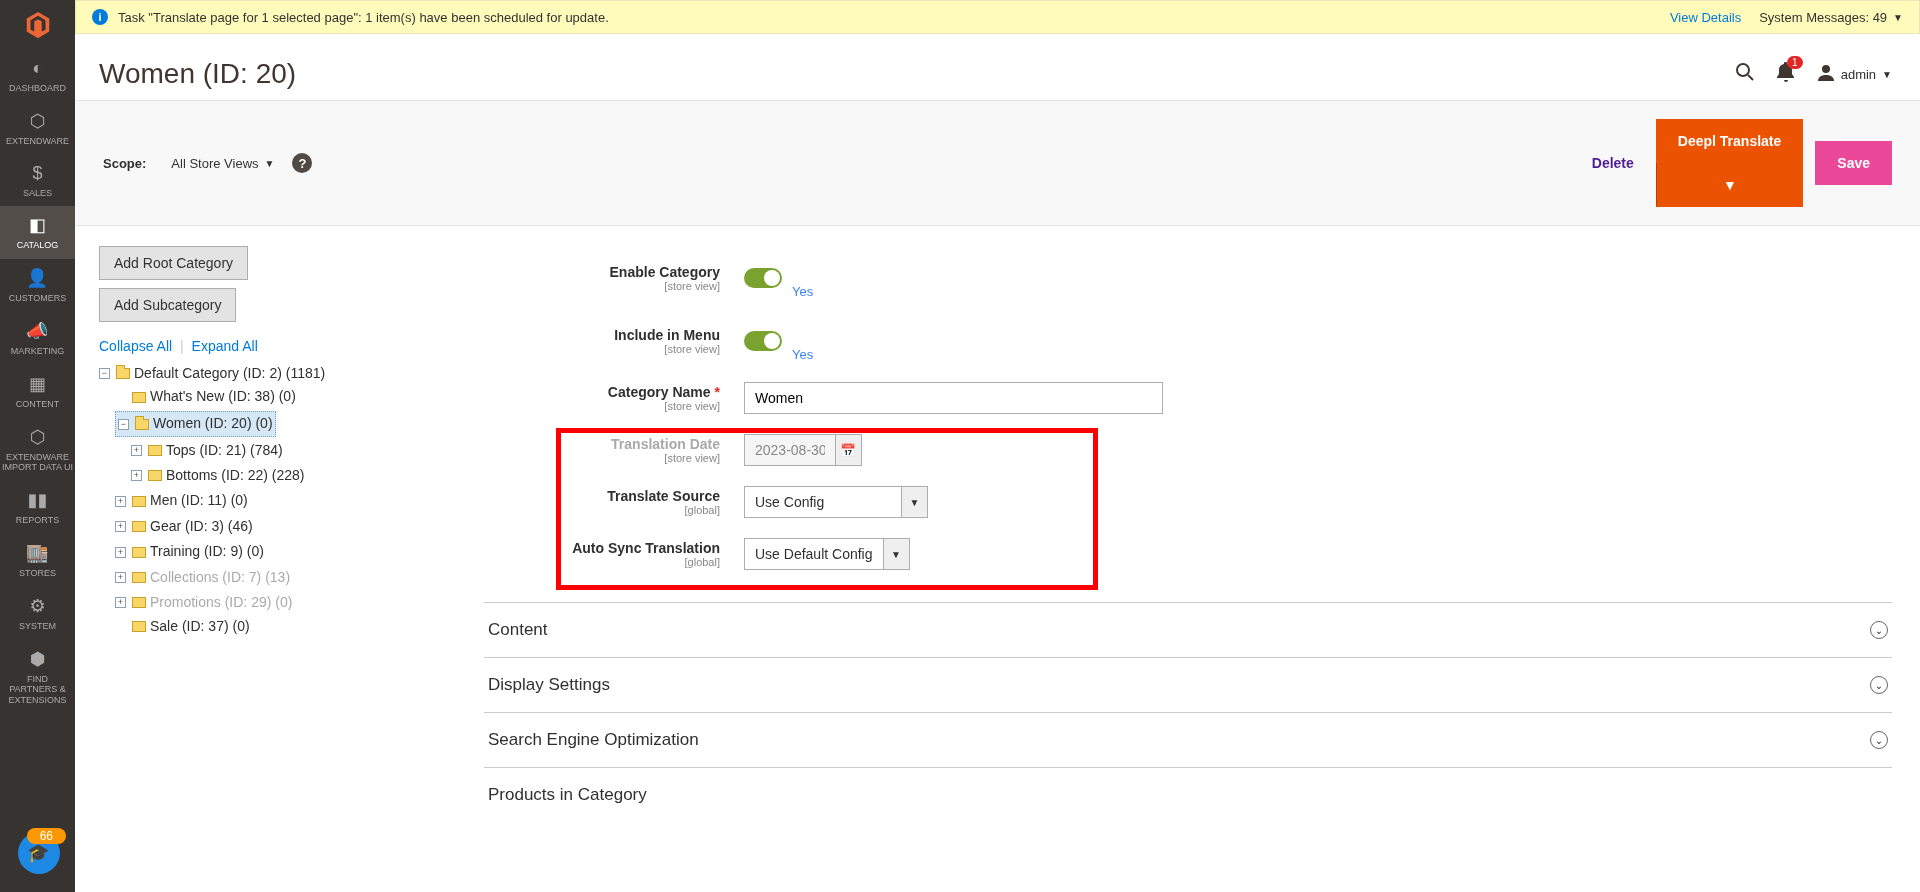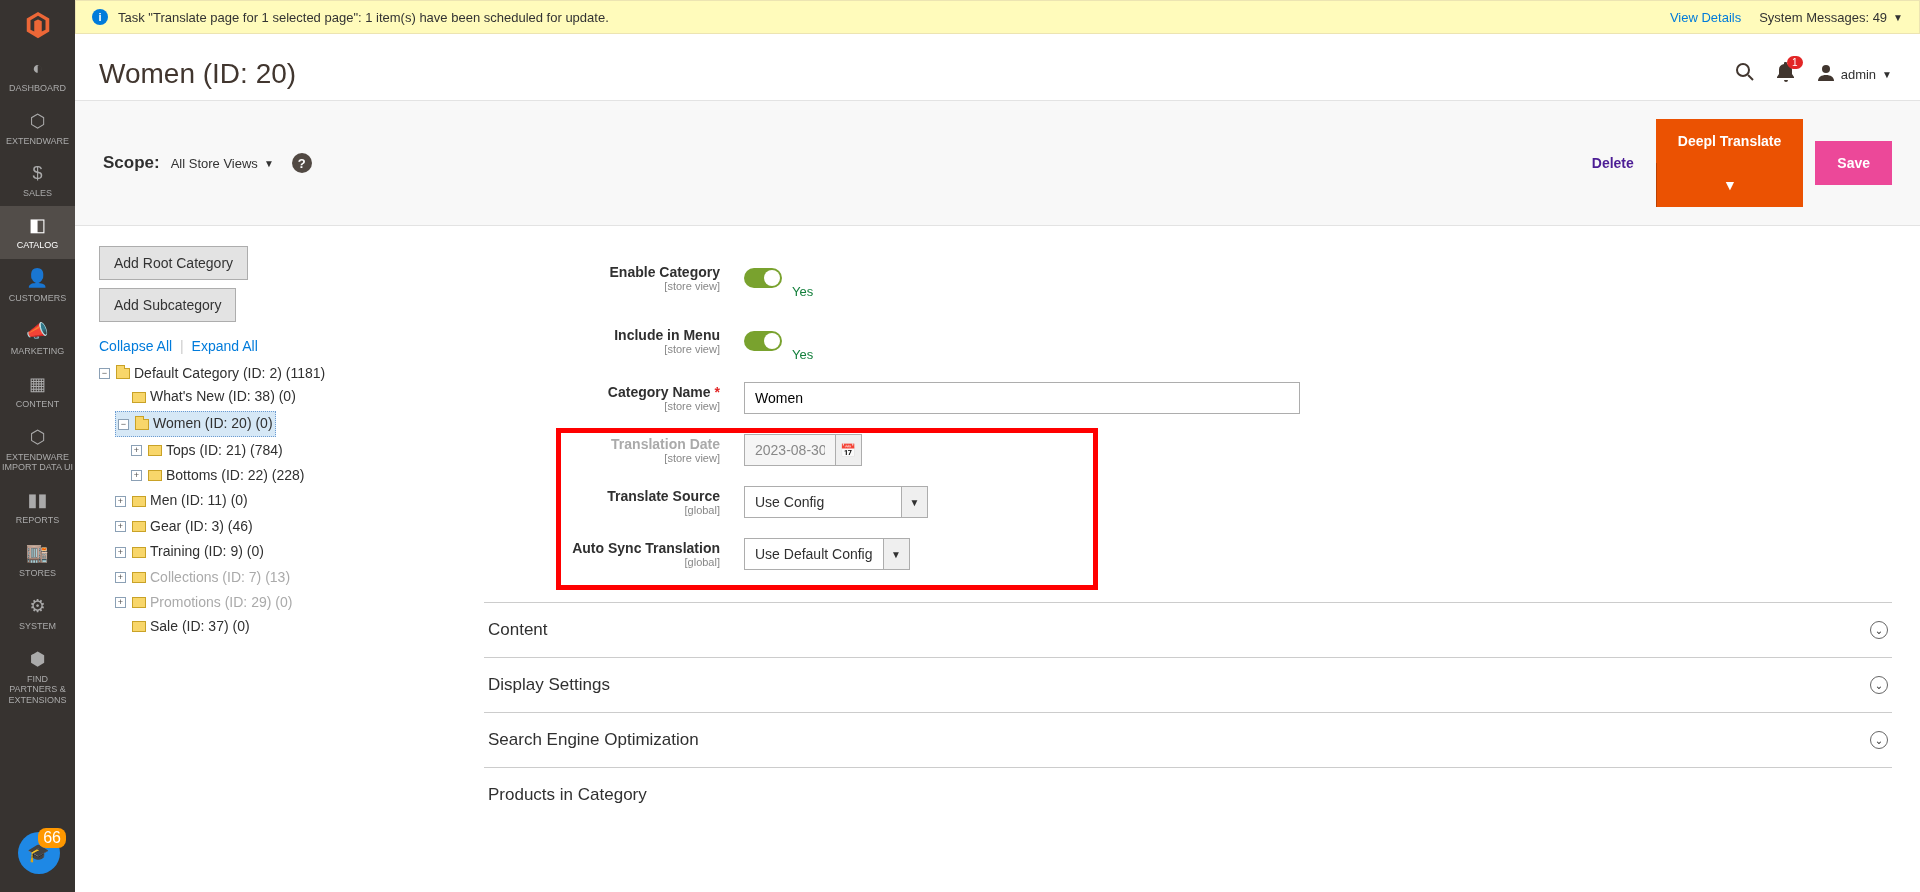--- a/index.html
+++ b/index.html
@@ -29,21 +29,21 @@
 .pagehead { display: flex; align-items: center; justify-content: space-between; padding: 24px 28px 10px 24px; }
 .pagehead h1 { font-size: 28px; font-weight: 300; color: #41362f; }
 .pagehead .head-actions { display: flex; align-items: center; gap: 22px; }
 .pagehead .search-ic, .pagehead .bell-ic, .pagehead .user-ic { font-size: 20px; color: #41362f; cursor: pointer; position: relative; }
 .pagehead .bell-badge { position: absolute; top: -6px; right: -8px; background: #e22626; color: #fff; border-radius: 8px; font-size: 10px; padding: 1px 5px; }
 .pagehead .admin-drop { display: flex; align-items: center; gap: 6px; cursor: pointer; font-size: 13px; }
 .pagehead .admin-drop .caret { font-size: 10px; }
 
 
 .actionbar { background: #f8f8f8; border-top: 1px solid #e3e3e3; border-bottom: 1px solid #e3e3e3; padding: 18px 28px; display: flex; align-items: center; }
-.actionbar .scope-label { font-weight: 700; font-size: 17px; margin-right: 11px; text-align: center; }
+.actionbar .scope-label { font-weight: 700; font-size: 13px; margin-right: 25px; text-align: center; }
 .actionbar .scope-select { font-size: 13px; color: #333; cursor: pointer; display: flex; align-items: center; gap: 6px; margin-right: 18px; }
 .actionbar .scope-select .caret { font-size: 10px; }
 .actionbar .help-ic { width: 20px; height: 20px; border-radius: 50%; background: #514943; color: #fff; display: flex; align-items: center; justify-content: center; font-weight: bold; font-size: 13px; cursor: pointer; }
 .actionbar .spacer { flex: 1; }
 .actionbar button { border: none; padding: 14px 22px; font-size: 14px; font-weight: 600; cursor: pointer; background: transparent; color: #4c1d95; }
 .actionbar .btn-delete { background: transparent; }
 .actionbar .btn-save-retranslate { background: #fff; border: 1px solid #ccc; margin: 0 12px; padding: 14px 28px; }
 .actionbar .btn-deepl-group { display: flex; margin-right: 12px; flex-direction: column; }
 .actionbar .btn-deepl { background: #eb5202; color: #fff; padding: 14px 22px; }
 .actionbar .btn-deepl-drop { background: #eb5202; color: #fff; padding: 14px 12px; border-left: 1px solid rgba(0,0,0,0.2); }
@@ -80,42 +80,42 @@
 
 .field-row { display: flex; align-items: center; padding: 10px 0; }
 .field-label { width: 260px; text-align: right; padding-right: 24px; font-size: 14px; font-weight: 600; color: #303030; position: relative; }
 .field-label .req { color: #e22626; margin-left: 4px; }
 .field-label .sub { display: block; font-size: 11px; font-weight: 400; color: #888; }
 .field-control { flex: 1; display: flex; align-items: center; }
 
 
 .toggle-sw { width: 38px; height: 20px; border-radius: 10px; background: #79a22e; position: relative; cursor: pointer; margin-right: 10px; }
 .toggle-sw::after { content: ""; position: absolute; right: 2px; top: 2px; width: 16px; height: 16px; border-radius: 50%; background: #fff; }
-.toggle-text { font-size: 13px; color: #15803d; margin-top: 28px; }
-
-
-.txt-input { width: 556px; padding: 7px 10px; border: 1px solid #adadad; font-size: 14px; background: #fff; }
+.toggle-text { font-size: 13px; color: #3b82f6; margin-top: 28px; }
+
+
+.txt-input { width: 419px; padding: 7px 10px; border: 1px solid #adadad; font-size: 14px; background: #fff; }
 .txt-input.small { width: 105px; }
 .date-wrap { display: flex; }
 .date-btn { width: 26px; border: 1px solid #adadad; border-left: none; background: #efefef; display: flex; align-items: center; justify-content: center; font-size: 13px; cursor: pointer; }
 .sel-wrap { display: flex; }
 .sel { border: 1px solid #adadad; padding: 7px 10px; font-size: 14px; background: #fff; min-width: 158px; }
 .sel-btn { width: 26px; border: 1px solid #adadad; border-left: none; background: #efefef; display: flex; align-items: center; justify-content: center; font-size: 10px; cursor: pointer; }
 .field-row.disabled .field-label { color: #aaa; }
 .field-row.disabled .txt-input { color: #888; background: #f5f5f5; }
 
 
 .accordion { border-top: 1px solid #ccc; margin-top: 4px; }
 .acc-row { border-bottom: 1px solid #ccc; padding: 17px 4px; display: flex; justify-content: space-between; align-items: center; cursor: pointer; }
 .acc-row .acc-title { font-size: 17px; color: #303030; }
 .acc-row .acc-chevron { width: 18px; height: 18px; border: 1px solid #666; border-radius: 50%; display: flex; align-items: center; justify-content: center; font-size: 10px; }
 
 
 .float-badge { position: fixed; left: 18px; bottom: 18px; width: 42px; height: 42px; border-radius: 50%; background: #1e88e5; display: flex; align-items: center; justify-content: center; color: #fff; font-size: 18px; z-index: 200; }
-.float-badge .fb-num { position: absolute; top: -4px; right: -6px; background: #ff9800; color: #fff; border-radius: 8px; font-size: 16px; padding: 1px 5px; }
+.float-badge .fb-num { position: absolute; top: -4px; right: -6px; background: #ff9800; color: #fff; border-radius: 8px; font-size: 12px; padding: 1px 13px; }
 </style>
 </head>
 <body>
 
 <div class="sidebar">
   <div class="sidebar-logo">
     <svg viewBox="0 0 32 32">
         <path fill="#ec6737" d="M16 2 L28 9 L28 23 L16 30 L4 23 L4 9 Z M16 6 L8 11 L8 21 L12 23 L12 12 L16 10 L20 12 L20 23 L24 21 L24 11 Z"></path>
       </svg>
   </div>

